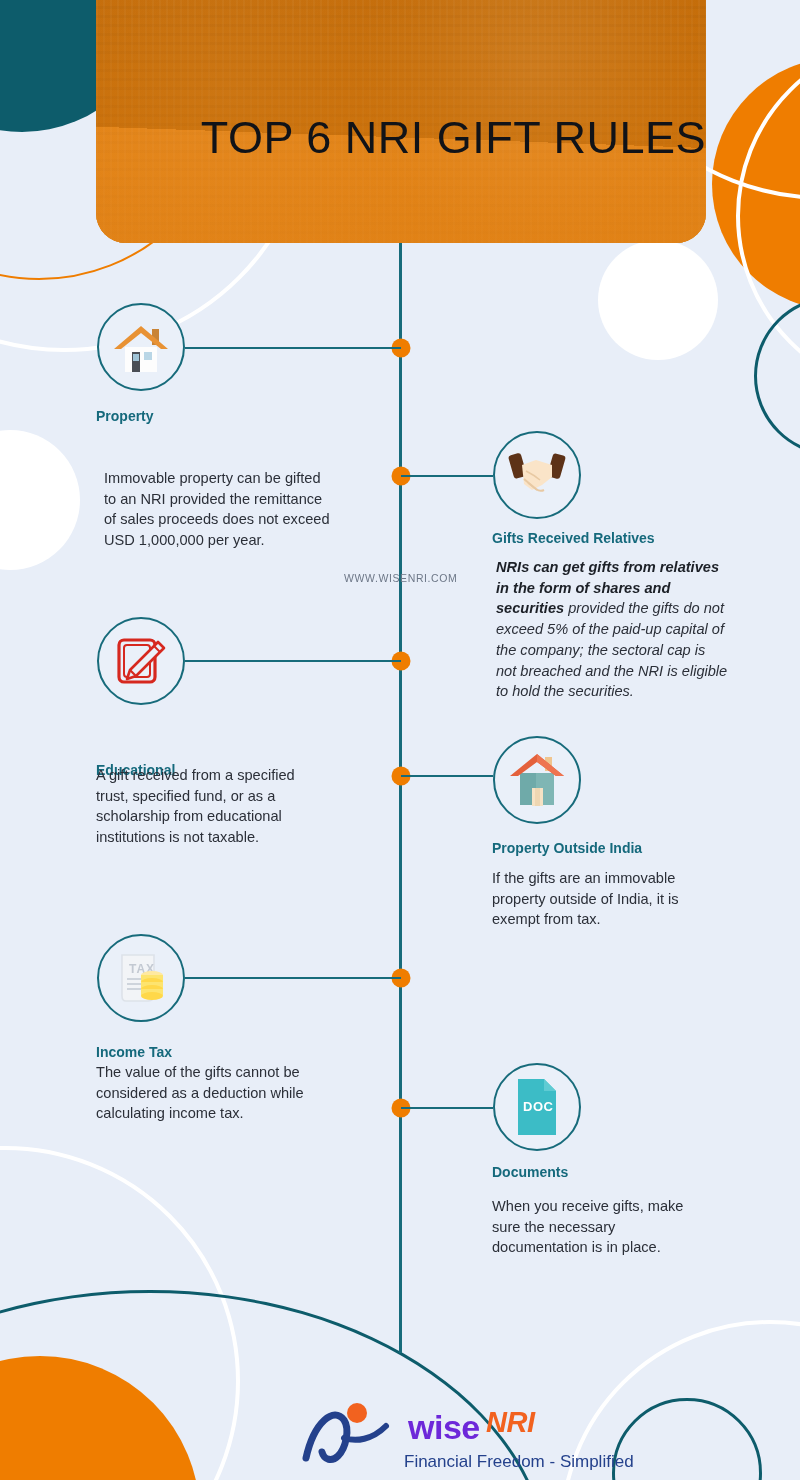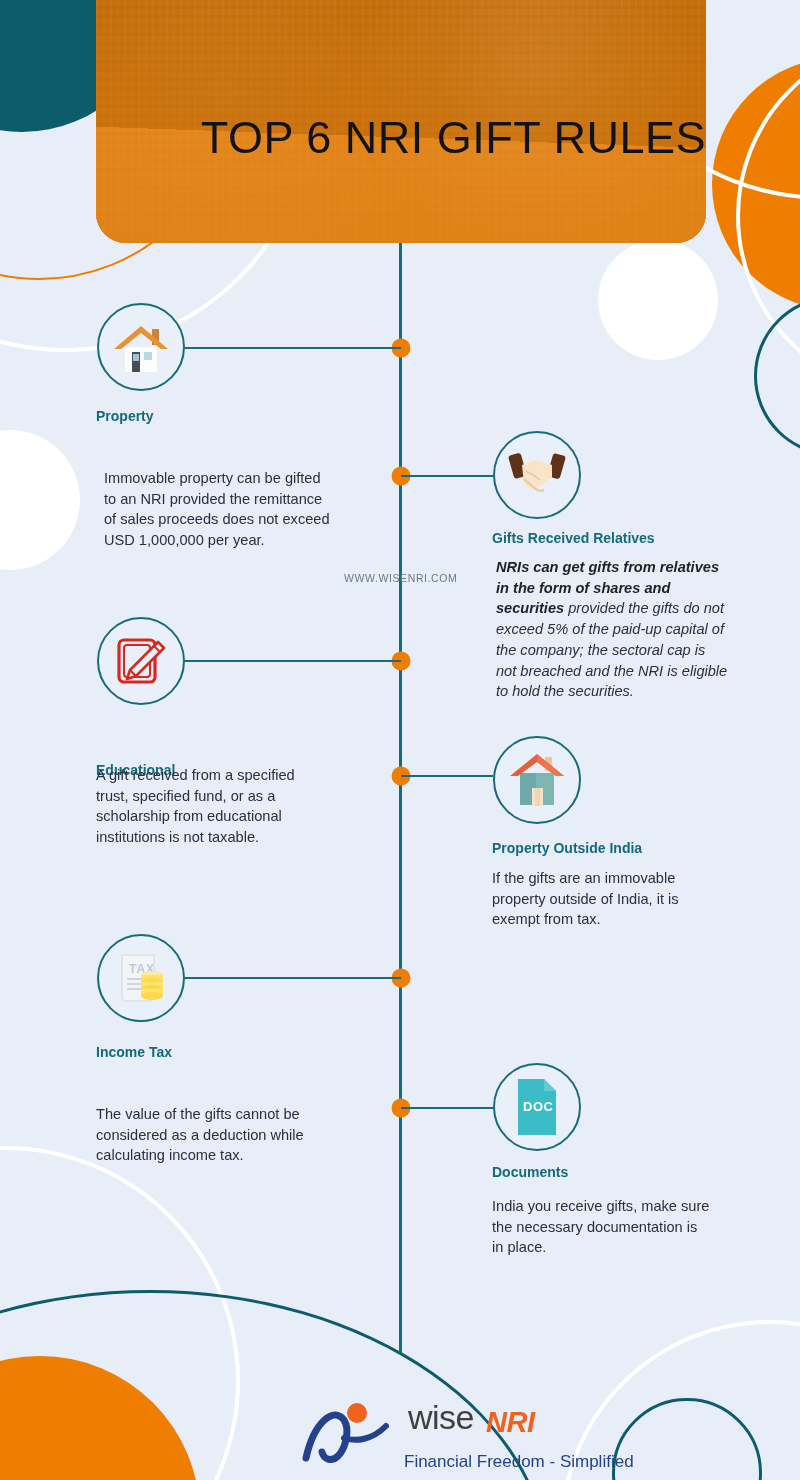--- a/index.html
+++ b/index.html
@@ -167,22 +167,22 @@
     white-space: nowrap;
   }
 
   
   .footer-logo {
     position: absolute;
     left: 300px; top: 1396px;
     width: 290px; height: 78px;
   }
   .logo-text-wise {
-    position: absolute; left: 108px; top: 2px;
-    font-size: 34px; font-weight: 400; color: #404040;
+    position: absolute; left: 108px; top: 12px;
+    font-size: 34px; font-weight: 700; color: #6d28d9;
     letter-spacing: -0.5px;
   }
   .logo-text-nri {
     position: absolute; left: 186px; top: 10px;
     font-size: 29px; font-weight: bold; font-style: italic; color: #f2621f;
     letter-spacing: -0.5px;
   }
   .logo-tagline {
     position: absolute; left: 104px; top: 56px;
     font-size: 17px; color: #24418c; font-weight: 500;
@@ -304,33 +304,33 @@
         <ellipse cx="40" cy="26" rx="11" ry="4" fill="#ffe9a0"></ellipse>
         <rect x="29" y="26" width="22" height="7" fill="#fde46f"></rect>
         <ellipse cx="40" cy="33" rx="11" ry="4" fill="#ffd84a"></ellipse>
         <rect x="29" y="33" width="22" height="7" fill="#fde46f"></rect>
         <ellipse cx="40" cy="40" rx="11" ry="4" fill="#ffd84a"></ellipse>
         <rect x="29" y="40" width="22" height="7" fill="#fde46f"></rect>
         <ellipse cx="40" cy="47" rx="11" ry="4" fill="#ffd84a"></ellipse>
       </svg>
     </div>
     <div class="item-title" style="left:96px; top:1036px;margin-top:8px;">Income Tax</div>
-    <div class="item-body" style="left:96px; top:1104px; width:232px;">The value of the gifts cannot be considered as a deduction while calculating income tax.</div>
+    <div class="item-body" style="left:96px; top:1062px; width:232px;">The value of the gifts cannot be considered as a deduction while calculating income tax.</div>
   </div>
 
   <div class="item">
     <div class="icon-circle" style="left:493px; top:1063px;justify-content:center;">
       <svg width="50" height="60" viewBox="0 0 50 60" aria-hidden="true">
         <path d="M6 2 H32 L44 14 V58 H6 Z" fill="#3cbcc6"></path>
         <path d="M32 2 L44 14 H32 Z" fill="#5fcbd3"></path>
         <text x="11" y="34" font-family="'Liberation Sans',sans-serif" font-size="13" fill="#ffffff" font-weight="bold" letter-spacing="0.5">DOC</text>
       </svg>
     </div>
     <div class="item-title" style="left:492px; top:1164px;">Documents</div>
-    <div class="item-body" style="left:492px; top:1196px; width:218px;">India you receive gifts, make sure the necessary documentation is in place.</div>
+    <div class="item-body" style="left:492px; top:1196px; width:218px;">When you receive gifts, make sure the necessary documentation is in place.</div>
   </div>
 
   <div class="footer-logo">
     <svg width="115" height="72" viewBox="0 0 115 72" style="position:absolute;left:0;top:2px;" aria-hidden="true">
       <path d="M6 60 C14 24, 34 8, 44 22 C50 31, 46 50, 38 58 C32 64, 24 62, 22 54" fill="none" stroke="#24418c" stroke-width="7" stroke-linecap="round"></path>
       <path d="M44 40 C56 44, 72 42, 86 28" fill="none" stroke="#24418c" stroke-width="6" stroke-linecap="round"></path>
       <circle cx="57" cy="15" r="10" fill="#f2621f"></circle>
     </svg>
     <div class="logo-text-wise">wise</div>
     <div class="logo-text-nri">NRI</div>

